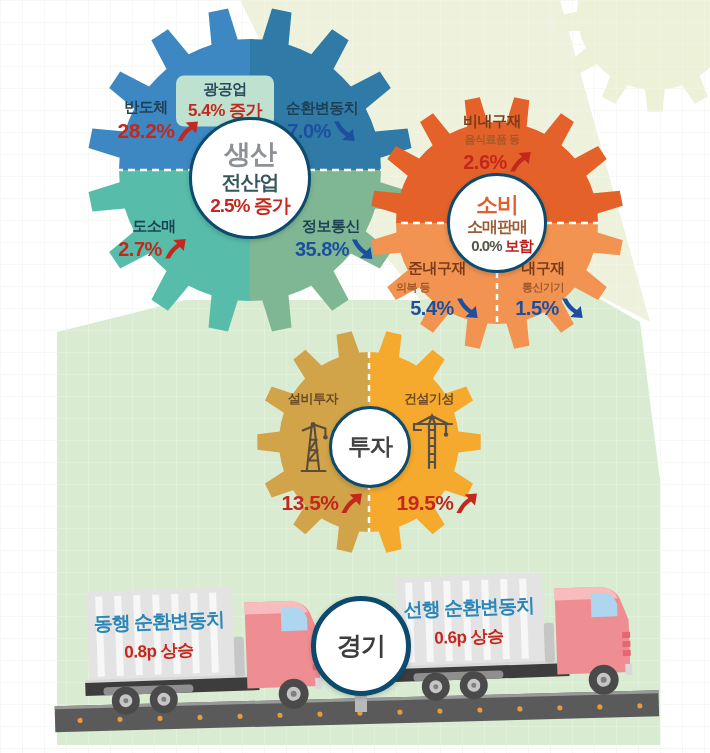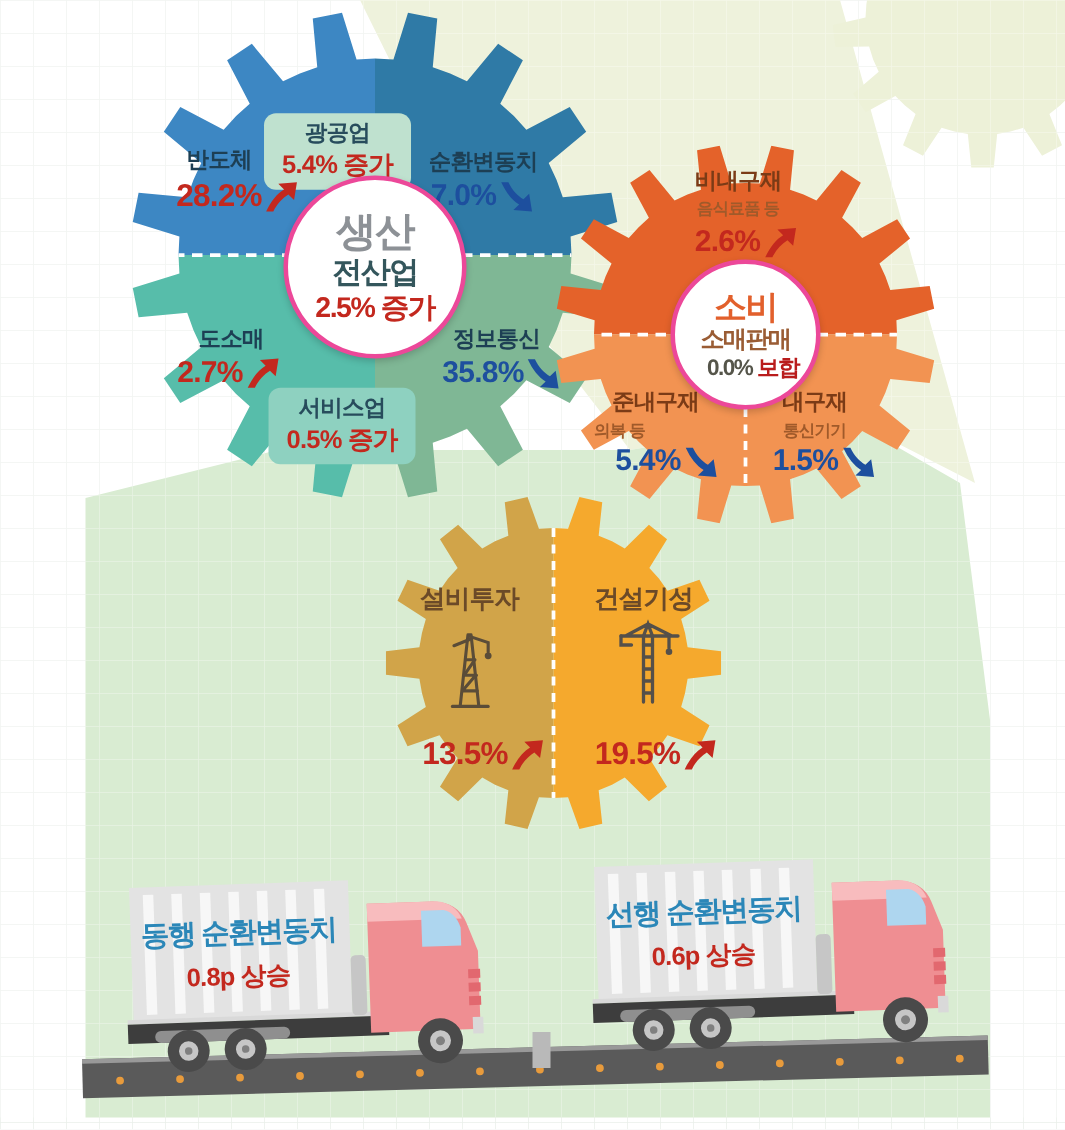--- a/index.html
+++ b/index.html
@@ -5,38 +5,38 @@
   html,body{margin:0;padding:0;background:#fff;}
   #canvas{
     position:relative;width:710px;height:753px;overflow:hidden;
     font-family:"Liberation Sans",sans-serif;outline:1px solid #e3e3e3;
     background:#fff;
   }
   #scene{position:absolute;left:0;top:0;width:710px;height:753px;}
   .lbl{position:absolute;transform:translate(-50%,-50%);font-weight:700;font-size:15px;
        color:#1d3f54;white-space:nowrap;letter-spacing:-0.5px;}
   .lbl.brown{color:#7b3b16;}
-  .lbl.inv{color:#6b4a28;font-size:17px;}
+  .lbl.inv{color:#6b4a28;font-size:13px;}
   .sub{position:absolute;transform:translate(-50%,-50%);font-weight:700;font-size:11px;
        color:#a05a2a;white-space:nowrap;letter-spacing:-0.5px;}
   .valrow{position:absolute;transform:translate(-50%,-50%);display:flex;align-items:center;
        gap:1px;white-space:nowrap;}
   .val{font-weight:800;font-size:20px;letter-spacing:-0.5px;text-align:right;}
   .val.big{font-size:21px;}
   .red{color:#c3281e;}
   .navy{color:#1d4f9e;}
   .arr{width:23px;height:21px;display:block;}
   .arr.up path{fill:#c3281e;}
   .arr.down path{fill:#1d4f9e;}
   .chip{position:absolute;transform:translate(-50%,-50%);border-radius:8px;
         padding:4px 12px 5px;text-align:center;}
   .chip .chip-label{font-weight:700;font-size:15px;color:#274c5c;letter-spacing:-0.5px;}
   .chip .chip-change{font-weight:800;font-size:17px;color:#c3281e;letter-spacing:-0.5px;}
   .circle{position:absolute;transform:translate(-50%,-50%);background:#fff;
-        border:3px solid #ec4899;border-radius:50%;display:flex;flex-direction:column;
+        border:3px solid #0c4a6e;border-radius:50%;display:flex;flex-direction:column;
         align-items:center;justify-content:center;box-shadow:0 2px 5px rgba(0,0,0,.18);
         text-align:center;line-height:1.18;letter-spacing:-1px;}
   .c-title-prod{font-weight:800;font-size:27px;color:#8d9196;}
   .c-sub-prod{font-weight:800;font-size:20px;color:#34565c;}
   .c-chg{font-weight:800;font-size:19px;color:#c3281e;white-space:nowrap;}
   .c-title-cons{font-weight:800;font-size:22px;color:#e2602c;}
   .c-sub-cons{font-weight:800;font-size:16px;color:#9a5c34;}
   .c-chg-cons{font-weight:800;font-size:15px;white-space:nowrap;}
   .zero{color:#55554a;margin-left:10px;} .bohab{color:#b91c1c;}
   .c-title-inv{font-weight:800;font-size:23px;color:#424242;}
@@ -190,24 +190,20 @@
   </div>
 
   <div class="lbl" style="left:331px;top:226px">정보통신</div>
   <div class="valrow" style="left:334px;top:249px">
     <span class="val navy">35.8%</span>
     <svg class="arr down" viewBox="0 0 24 22">
         <path d="M2 1 C5.5 8.5 9.5 13.5 14.5 16.5 L10.5 20.5 L23.5 21.5 L21.5 9 L17.5 13 C13.5 10.5 9.5 6.5 7 1 Z"></path>
       </svg>
   </div>
 
-  <div class="chip" style="left: 228px; top: 284px; background: rgb(142, 209, 192);">
-    <div class="chip-label">서비스업</div>
-    <div class="chip-change">0.5% 증가</div>
-  </div>
 
   <div class="circle" style="left:250px;top:178px;width:116px;height:116px">
     <span class="c-title-prod">생산</span>
     <span class="c-sub-prod">전산업</span>
     <span class="c-chg">2.5% 증가</span>
   </div>
 
   <div class="lbl brown" style="left:492px;top:121px">비내구재</div>
   <div class="sub" style="left:492px;top:139px">음식료품 등</div>
   <div class="valrow" style="left:497px;top:162px">
@@ -271,21 +267,27 @@
       <circle cx="38" cy="22.5" r="2.2" fill="#55504a" stroke="none"></circle>
     </g>
   </svg>
   <div class="valrow" style="left:437px;top:503px">
     <span class="val big red">19.5%</span>
     <svg class="arr up" viewBox="0 0 24 22">
         <path d="M2 21 C5.5 13.5 9.5 8.5 14.5 5.5 L10.5 1.5 L23.5 0.5 L21.5 13 L17.5 9 C13.5 11.5 9.5 15.5 7 21 Z"></path>
       </svg>
   </div>
 
+  <div class="circle" style="left:370px;top:447px;width:76px;height:76px">
+    <span class="c-title-inv">투자</span>
+  </div>
 
   <div class="truck-line1" style="left:159px;top:622px">동행 순환변동치</div>
   <div class="truck-line2" style="left:159px;top:651px">0.8p 상승</div>
 
   <div class="truck-line1" style="left:469px;top:608px">선행 순환변동치</div>
   <div class="truck-line2" style="left:469px;top:637px">0.6p 상승</div>
 
+  <div class="circle" style="left:361px;top:646px;width:90px;height:90px;border-width:5px">
+    <span class="c-sign">경기</span>
+  </div>
 
 </div>
 
 </body></html>

